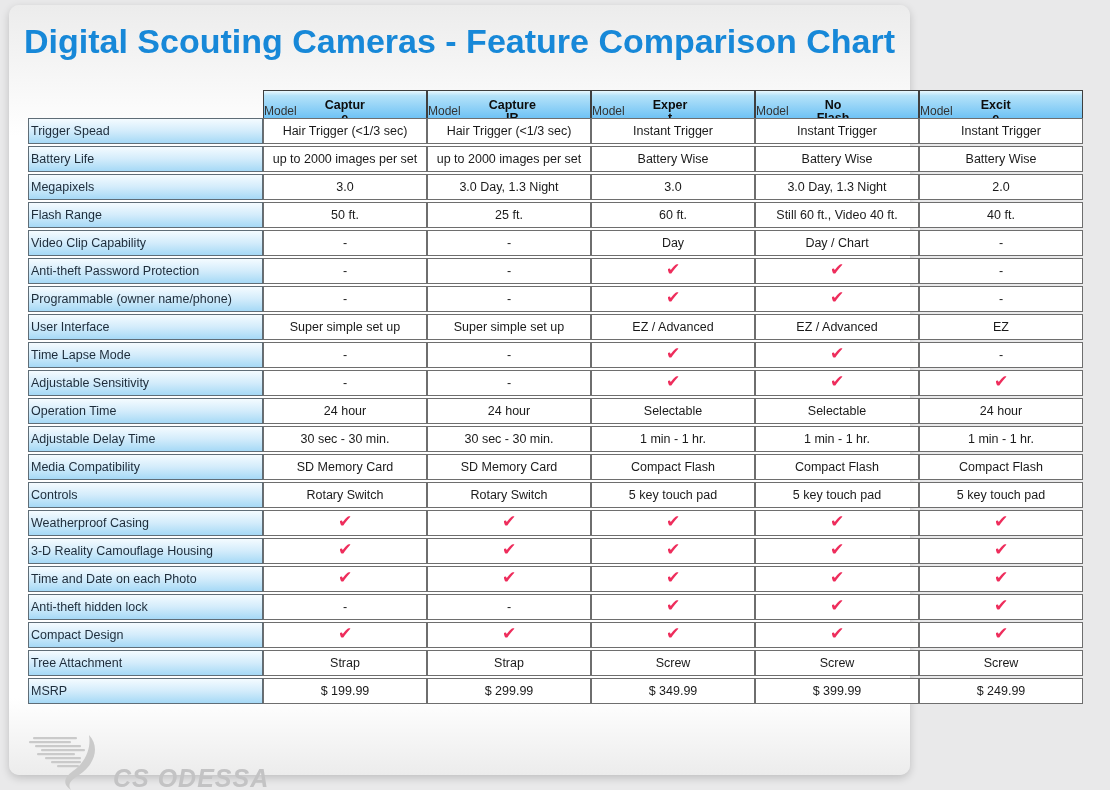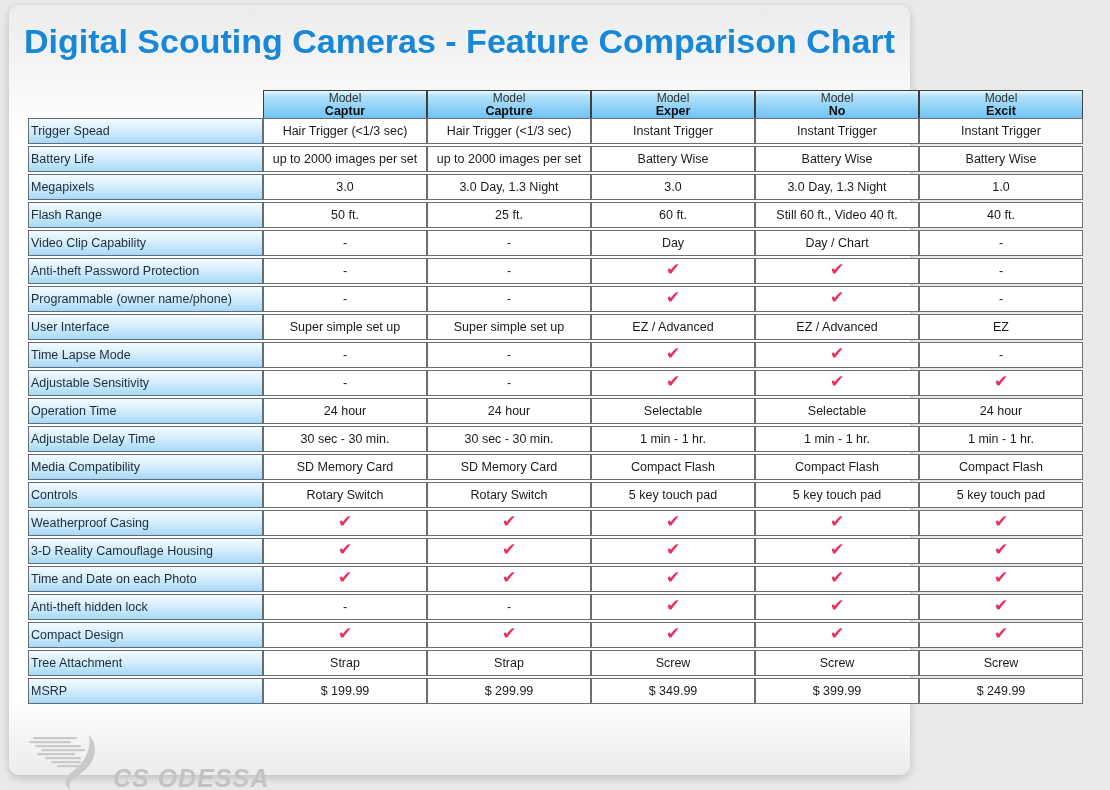--- a/index.html
+++ b/index.html
@@ -25,22 +25,22 @@
     display:grid;
     grid-template-columns:235px repeat(5,164px);
     grid-auto-rows:26px;
     row-gap:2px;column-gap:0;
   }
   .corner{background:transparent;}
   .th{
     height:42px;
     border:1px solid #3f3f3f;
     background:linear-gradient(180deg,#e9f8fe 0%,#b4e2f9 12%,#47b0f2 100%);
-    display:flex;flex-direction:column;align-items:center;justify-content:flex-start;
-    text-align:center;line-height:13px;padding-top:1px;box-sizing:border-box;
+    display:flex;align-items:center;justify-content:flex-start;
+    text-align:center;line-height:13px;padding-top:1px;box-sizing:border-box;gap:28px;
   }
   .th-model{font-size:12px;color:#333;font-weight:400;}
   .th-name{font-size:12.5px;color:#0d0d0d;font-weight:700;}
   .cell{box-sizing:border-box;}
   .rlabel{
     border:1px solid #5f6d77;
     background:linear-gradient(180deg,#f4fbff 0%,#d3ecfb 50%,#a6d9f6 100%);
     color:#1d2c3a;font-size:12.5px;
     display:flex;align-items:center;padding-left:2px;
   }
@@ -106,21 +106,21 @@
     <div class="td cell">up to 2000 images per set</div>
     <div class="td cell">Battery Wise</div>
     <div class="td cell">Battery Wise</div>
     <div class="td cell">Battery Wise</div>
 
     <div class="rlabel cell">Megapixels</div>
     <div class="td cell">3.0</div>
     <div class="td cell">3.0 Day, 1.3 Night</div>
     <div class="td cell">3.0</div>
     <div class="td cell">3.0 Day, 1.3 Night</div>
-    <div class="td cell">1.0</div>
+    <div class="td cell">2.0</div>
 
     <div class="rlabel cell">Flash Range</div>
     <div class="td cell">50 ft.</div>
     <div class="td cell">25 ft.</div>
     <div class="td cell">60 ft.</div>
     <div class="td cell">Still 60 ft., Video 40 ft.</div>
     <div class="td cell">40 ft.</div>
 
     <div class="rlabel cell">Video Clip Capability</div>
     <div class="td cell">-</div>

